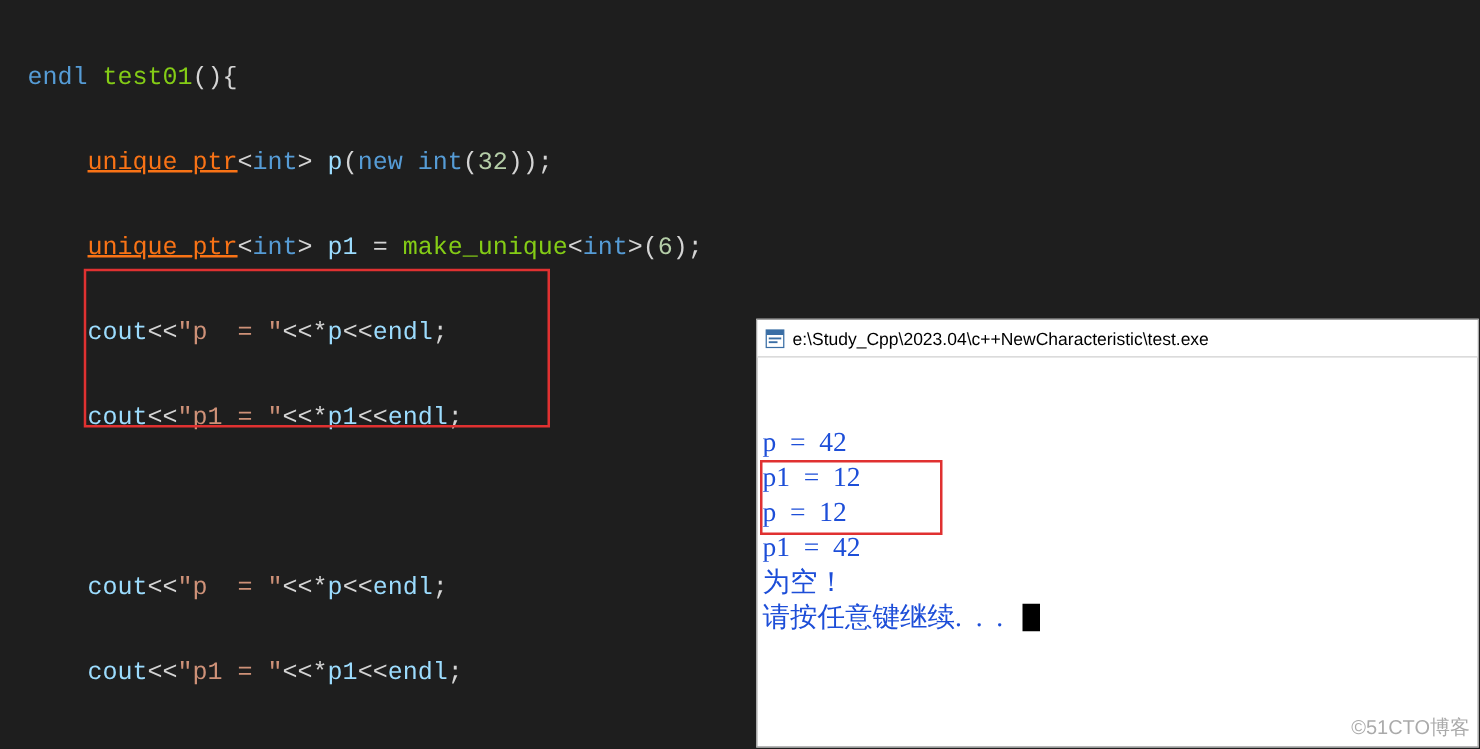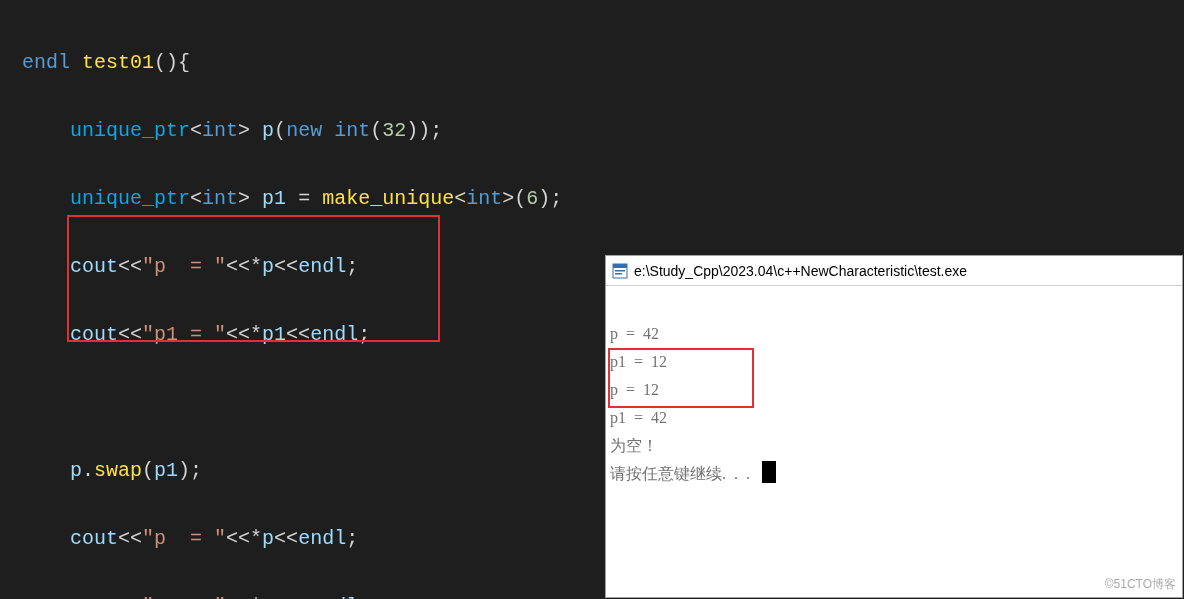--- a/index.html
+++ b/index.html
@@ -13,22 +13,22 @@
     overflow: hidden;
   }
   .editor {
     padding: 12px 0 0 22px;
     line-height: 34px;
     color: #d4d4d4;
     white-space: pre;
     position: relative;
   }
   .kw   { color: #569cd6; }     
-  .fn   { color: #fde047; }     
-  .type { color: #0ea5e9; }     
+  .fn   { color: #84cc16; }     
+  .type { color: #f97316; text-decoration: underline; }     
   .var  { color: #9cdcfe; }     
   .pun  { color: #d4d4d4; }     
   .num  { color: #b5cea8; }     
   .str  { color: #ce9178; }     
   .op   { color: #d4d4d4; }
   .red-box1 {
     position: absolute;
     left: 67px;
     top: 215px;
     width: 373px;
@@ -40,20 +40,21 @@
   .console {
     position: absolute;
     left: 605px;
     top: 255px;
     width: 578px;
     height: 343px;
     background: #ffffff;
     border: 1px solid #a0a0a0;
     display: flex;
     flex-direction: column;
+    gap: 20px;
   }
   .console-titlebar {
     height: 30px;
     background: #ffffff;
     display: flex;
     align-items: center;
     padding-left: 6px;
     font-family: "Segoe UI", Arial, sans-serif;
     font-size: 14px;
     color: #000;
@@ -62,23 +63,23 @@
   .console-icon {
     width: 16px;
     height: 16px;
     margin-right: 6px;
     flex: 0 0 auto;
   }
   .console-body {
     flex: 1;
     padding: 6px 0 16px 4px;
     font-family: "SimSun", "宋体", serif;
-    font-size: 16px;
+    font-size: 22px;
     line-height: 28px;
-    color: #737373;
+    color: #1d4ed8;
     position: relative;
     white-space: pre;
   }
   .red-box2 {
     position: absolute;
     left: 2px;
     top: 62px;
     width: 146px;
     height: 60px;
     border: 2px solid #e03131;
@@ -90,36 +91,35 @@
     height: 22px;
     background: #000;
     vertical-align: -4px;
     margin-left: 4px;
   }
   .watermark {
     position: absolute;
     right: 8px;
     bottom: 6px;
     font-family: Arial, sans-serif;
-    font-size: 12px;
+    font-size: 16px;
     color: #666666;
     opacity: 0.55;
   }
 </style>
 </head>
 <body>
 
 <div class="editor">
 <div><span class="kw">endl</span> <span class="fn">test01</span><span class="pun">(){</span></div>
 <div>    <span class="type">unique_ptr</span><span class="pun">&lt;</span><span class="kw">int</span><span class="pun">&gt; </span><span class="var">p</span><span class="pun">(</span><span class="kw">new</span> <span class="kw">int</span><span class="pun">(</span><span class="num">32</span><span class="pun">));</span></div>
 <div>    <span class="type">unique_ptr</span><span class="pun">&lt;</span><span class="kw">int</span><span class="pun">&gt; </span><span class="var">p1</span> <span class="op">=</span> <span class="fn">make_unique</span><span class="pun">&lt;</span><span class="kw">int</span><span class="pun">&gt;(</span><span class="num">6</span><span class="pun">);</span></div>
 <div>    <span class="var">cout</span><span class="pun">&lt;&lt;</span><span class="str">"p  = "</span><span class="pun">&lt;&lt;</span><span class="pun">*</span><span class="var">p</span><span class="pun">&lt;&lt;</span><span class="var">endl</span><span class="pun">;</span></div>
 <div>    <span class="var">cout</span><span class="pun">&lt;&lt;</span><span class="str">"p1 = "</span><span class="pun">&lt;&lt;</span><span class="pun">*</span><span class="var">p1</span><span class="pun">&lt;&lt;</span><span class="var">endl</span><span class="pun">;</span></div>
 <div>&nbsp;</div>
-<div>    <span class="var">p</span><span class="pun">.</span><span class="fn">swap</span><span class="pun">(</span><span class="var">p1</span><span class="pun">);</span></div>
 <div>    <span class="var">cout</span><span class="pun">&lt;&lt;</span><span class="str">"p  = "</span><span class="pun">&lt;&lt;</span><span class="pun">*</span><span class="var">p</span><span class="pun">&lt;&lt;</span><span class="var">endl</span><span class="pun">;</span></div>
 <div>    <span class="var">cout</span><span class="pun">&lt;&lt;</span><span class="str">"p1 = "</span><span class="pun">&lt;&lt;</span><span class="pun">*</span><span class="var">p1</span><span class="pun">&lt;&lt;</span><span class="var">endl</span><span class="pun">;</span></div>
 
 
 
 
 
 
 
 <div class="red-box1"></div>

